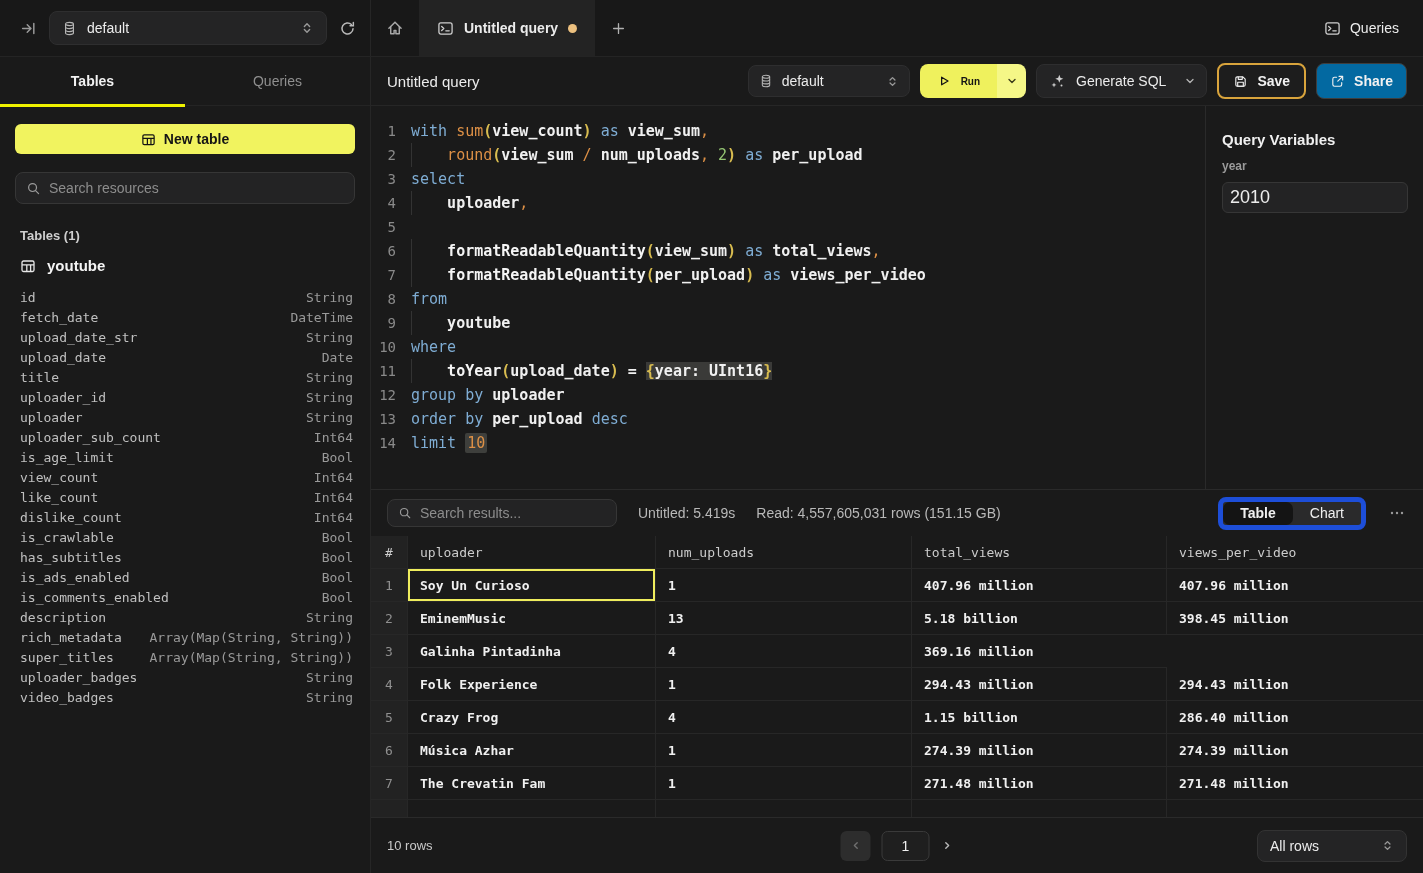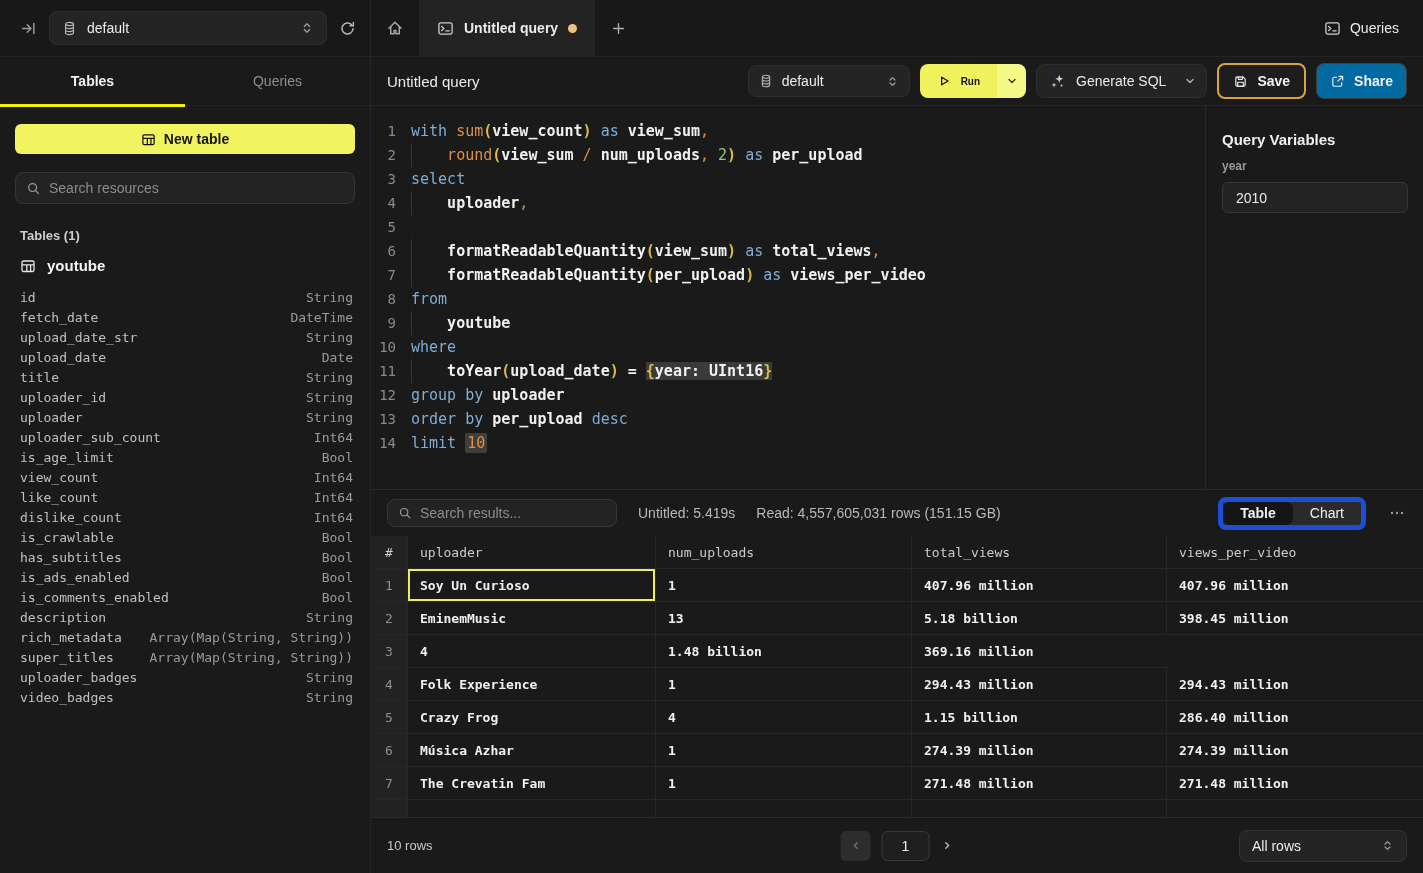--- a/index.html
+++ b/index.html
@@ -78,21 +78,21 @@
   .tk-op  { color:#dd9046; }
   .tk-nm  { color:#94c573; }
   .tk-nsel { color:#dd9046; background:#3e3f3c; border-radius:2px; padding:1px 2px; }
   .tk-prm   { color:#f0f0f0; background:#3a3a38; font-weight:bold; }
   .tk-prm-o, .tk-prm-c { color:#d8bc50; background:#3a3a38; font-weight:bold; }
   .tk-ind { display:inline-block; width:4ch; border-left:1px solid #333; height:100%; vertical-align:top; }
   .vars { width:218px; border-left:1px solid #2a2a2a; padding:25px 15px 0 16px; }
   .vars-title { font-size:15px; font-weight:bold; color:#f0f0f0; }
   .var-label { margin-top:11px; font-size:12px; font-weight:bold; color:#9a9a9a; }
   .var-input { margin-top:9px; width:100%; height:31px; background:#232324; border:1px solid #363636; border-radius:6px;
-               color:#ececec; font-size:14px; padding:0 13px; outline:none; font-family:"Liberation Sans", sans-serif; }
+               color:#ececec; font-size:18px; padding:0 7px; outline:none; font-family:"Liberation Sans", sans-serif; }
 
   
   .results { height:328px; display:flex; flex-direction:column; overflow:hidden; flex-shrink:0; border-bottom:1px solid #2a2a2a; }
   .results-header { height:46px; display:flex; align-items:center; gap:21px; padding:0 16px; flex-shrink:0; }
   .results-search { width:230px; height:28px; margin-top:0; }
   .stat { font-size:14px; color:#b9b9b9; white-space:nowrap; }
   .view-toggle { margin-left:auto; height:33px; display:flex; align-items:stretch; background:#2a2a2b; border:5px solid #1d4ed8;
                  border-radius:8px; overflow:hidden; }
   .seg { padding:0 17px; display:flex; align-items:center; font-size:14px; color:#f0f0f0; cursor:pointer; }
   .seg.active { background:#141414; border-radius:7px; font-weight:bold; }
@@ -109,21 +109,21 @@
   .selected { box-shadow:inset 0 0 0 2px #efed5d; }
 
   
   .rfooter { height:55px; display:flex; align-items:center; padding:0 16px; position:relative; flex-shrink:0; }
   .row-count { font-size:13px; color:#c9c9c9; }
   .pager { position:absolute; left:50%; top:50%; transform:translate(-50%,-50%); display:flex; align-items:center; gap:11px; }
   .pg-prev { width:30px; height:30px; background:#2d2d2d; border-radius:6px; display:flex; align-items:center; justify-content:center; color:#6f6f6f; }
   .pg-num { width:48px; height:30px; background:#1f1f1f; border:1px solid #3a3a3a; border-radius:6px;
             display:flex; align-items:center; justify-content:center; font-size:14px; color:#f0f0f0; }
   .pg-next { color:#b9b9b9; display:flex; cursor:pointer; }
-  .page-size { margin-left:auto; width:168px; height:32px; background:#242425; border:1px solid #333; border-radius:8px;
+  .page-size { margin-left:auto; width:150px; height:32px; background:#242425; border:1px solid #333; border-radius:8px;
                display:flex; align-items:center; padding:0 12px; font-size:14px; cursor:pointer; }
   .page-size .caret { margin-left:auto; }
 </style>
 </head>
 <body>
 
 <div class="topbar">
   <div class="topbar-left">
     <span class="icon-btn">
       <svg width="17" height="17" viewBox="0 0 16 16" fill="none" stroke="#9a9a9a" stroke-width="1.4" stroke-linecap="round" stroke-linejoin="round">
@@ -462,22 +462,22 @@
             </div>
             <div class="trow">
               <div class="cell gut">2</div>
               <div class="cell">EminemMusic</div>
               <div class="cell">13</div>
               <div class="cell">5.18 billion</div>
               <div class="cell">398.45 million</div>
             </div>
             <div class="trow">
               <div class="cell gut">3</div>
+              <div class="cell">Galinha Pintadinha</div>
               <div class="cell">4</div>
-              <div class="cell">1.48 billion</div>
               <div class="cell">369.16 million</div>
             </div>
             <div class="trow">
               <div class="cell gut">4</div>
               <div class="cell">Folk Experience</div>
               <div class="cell">1</div>
               <div class="cell">294.43 million</div>
               <div class="cell">294.43 million</div>
             </div>
             <div class="trow">

